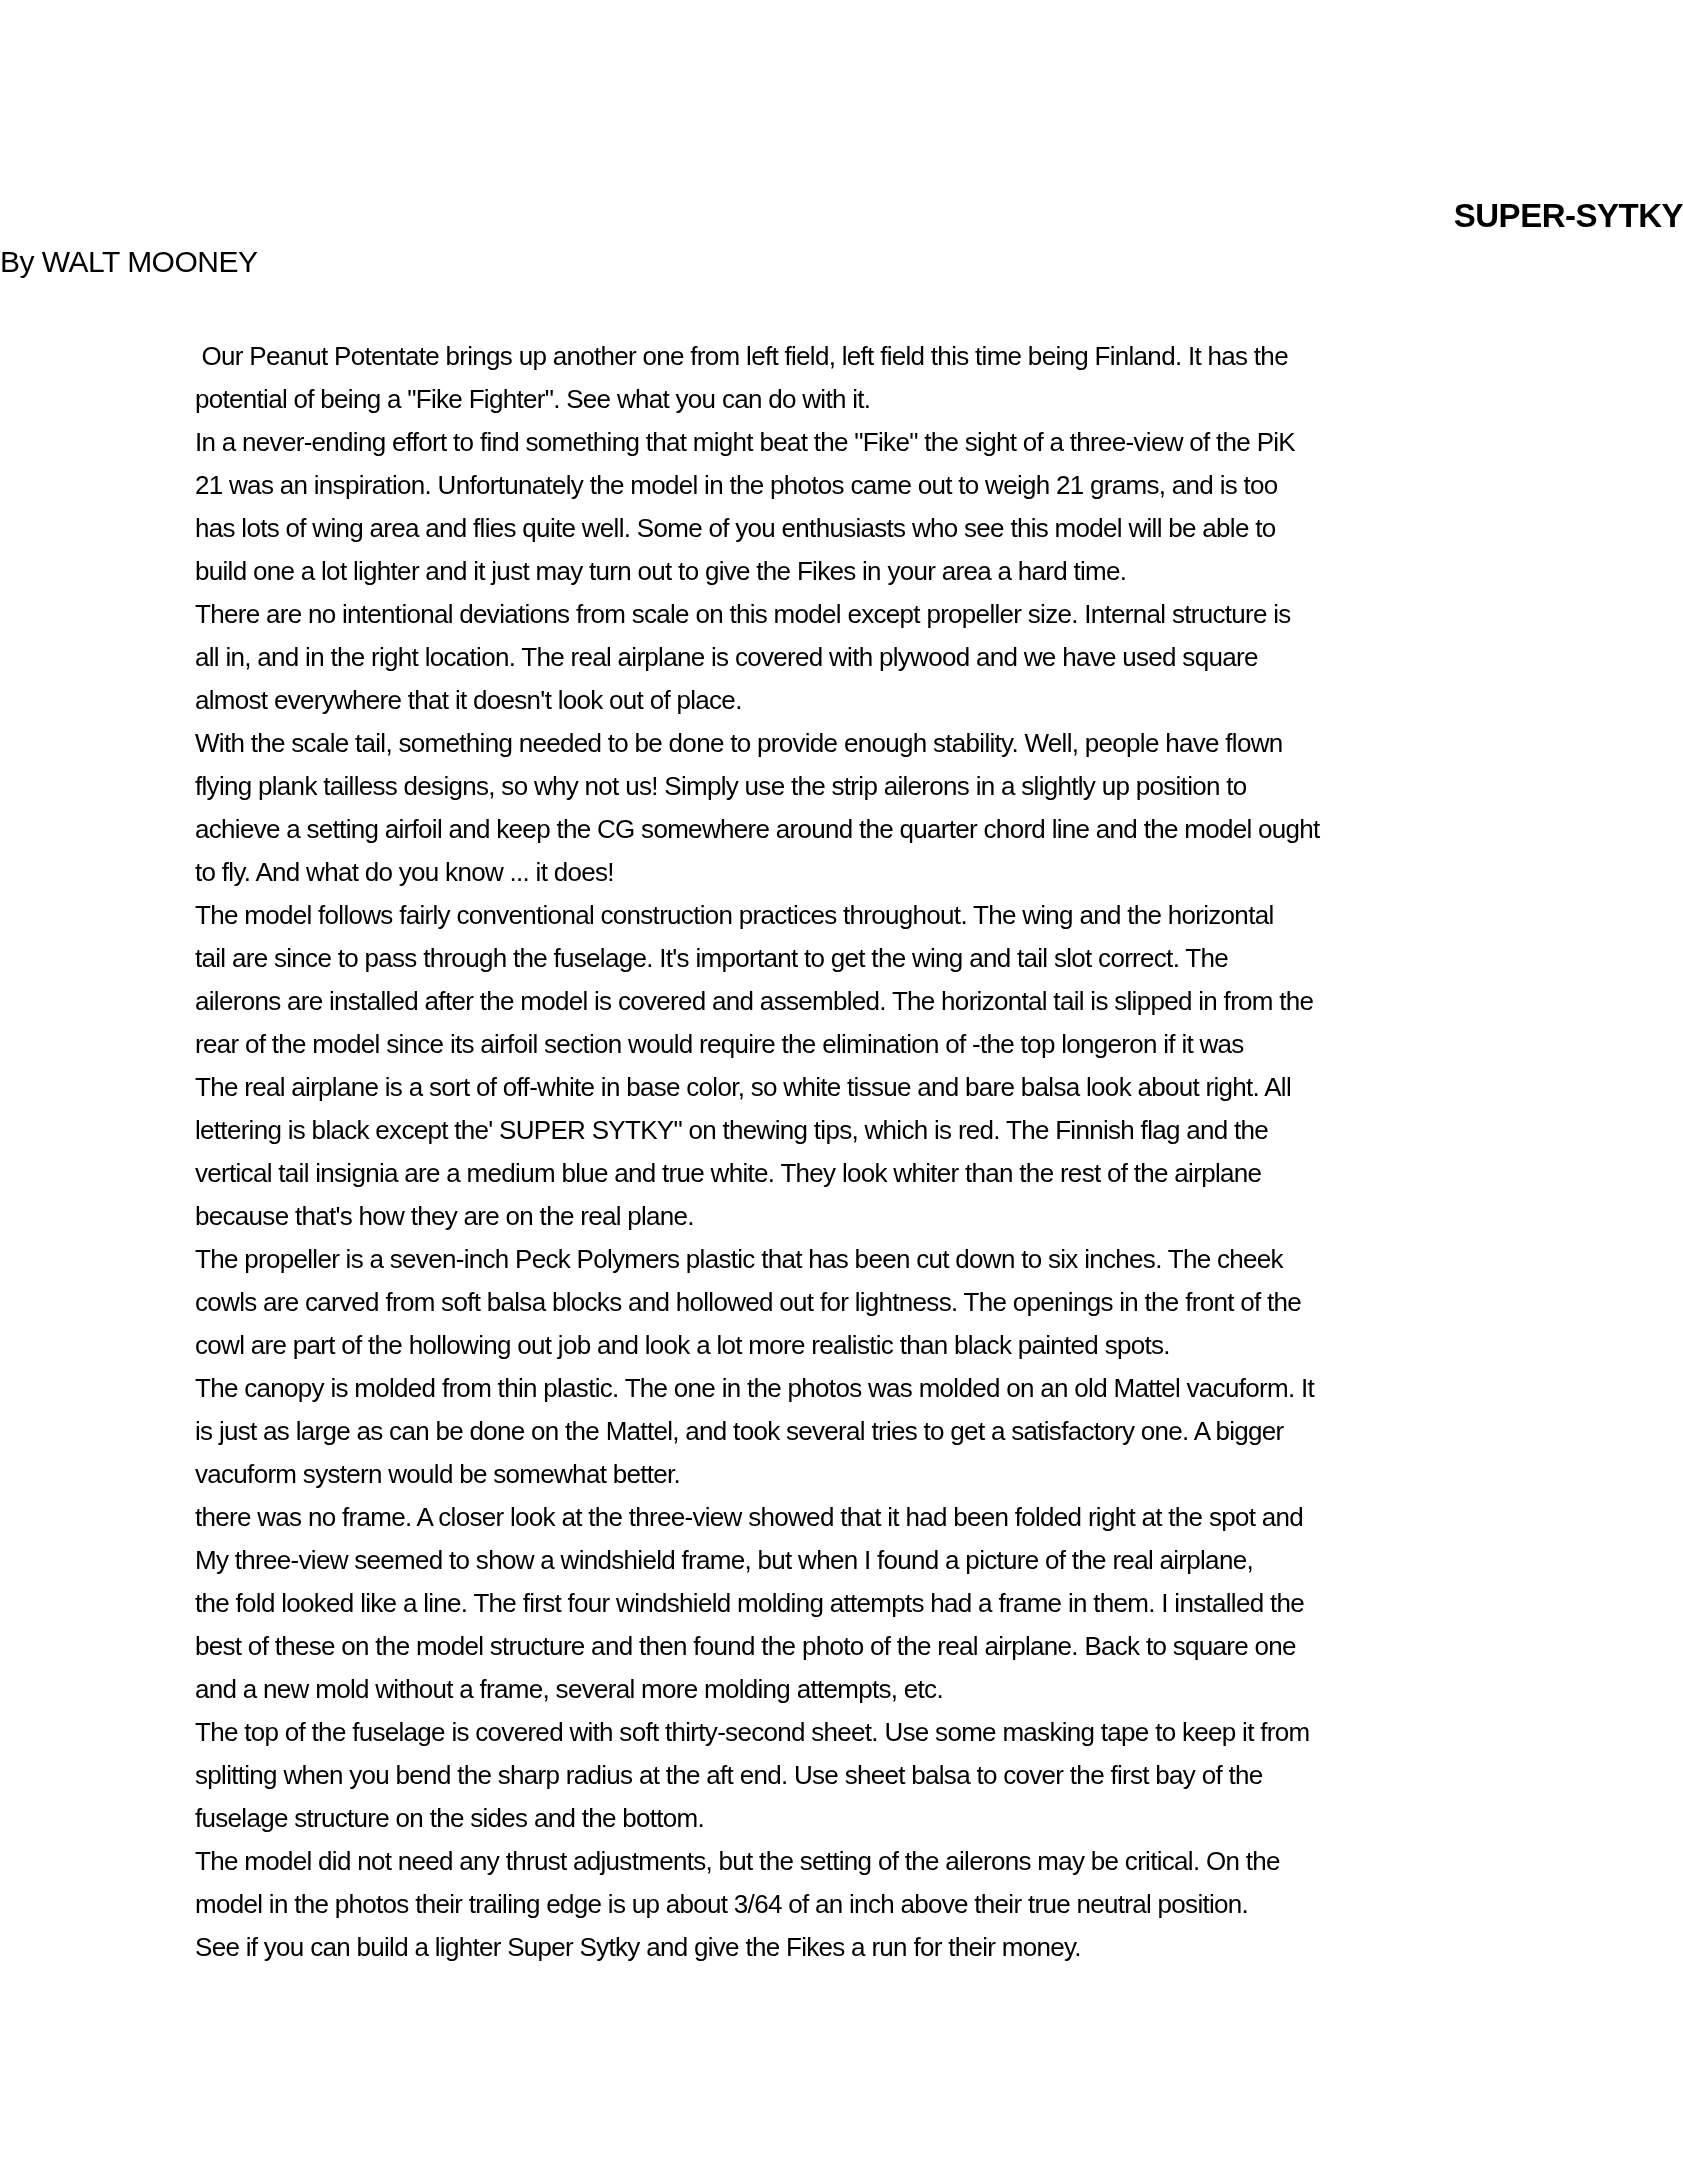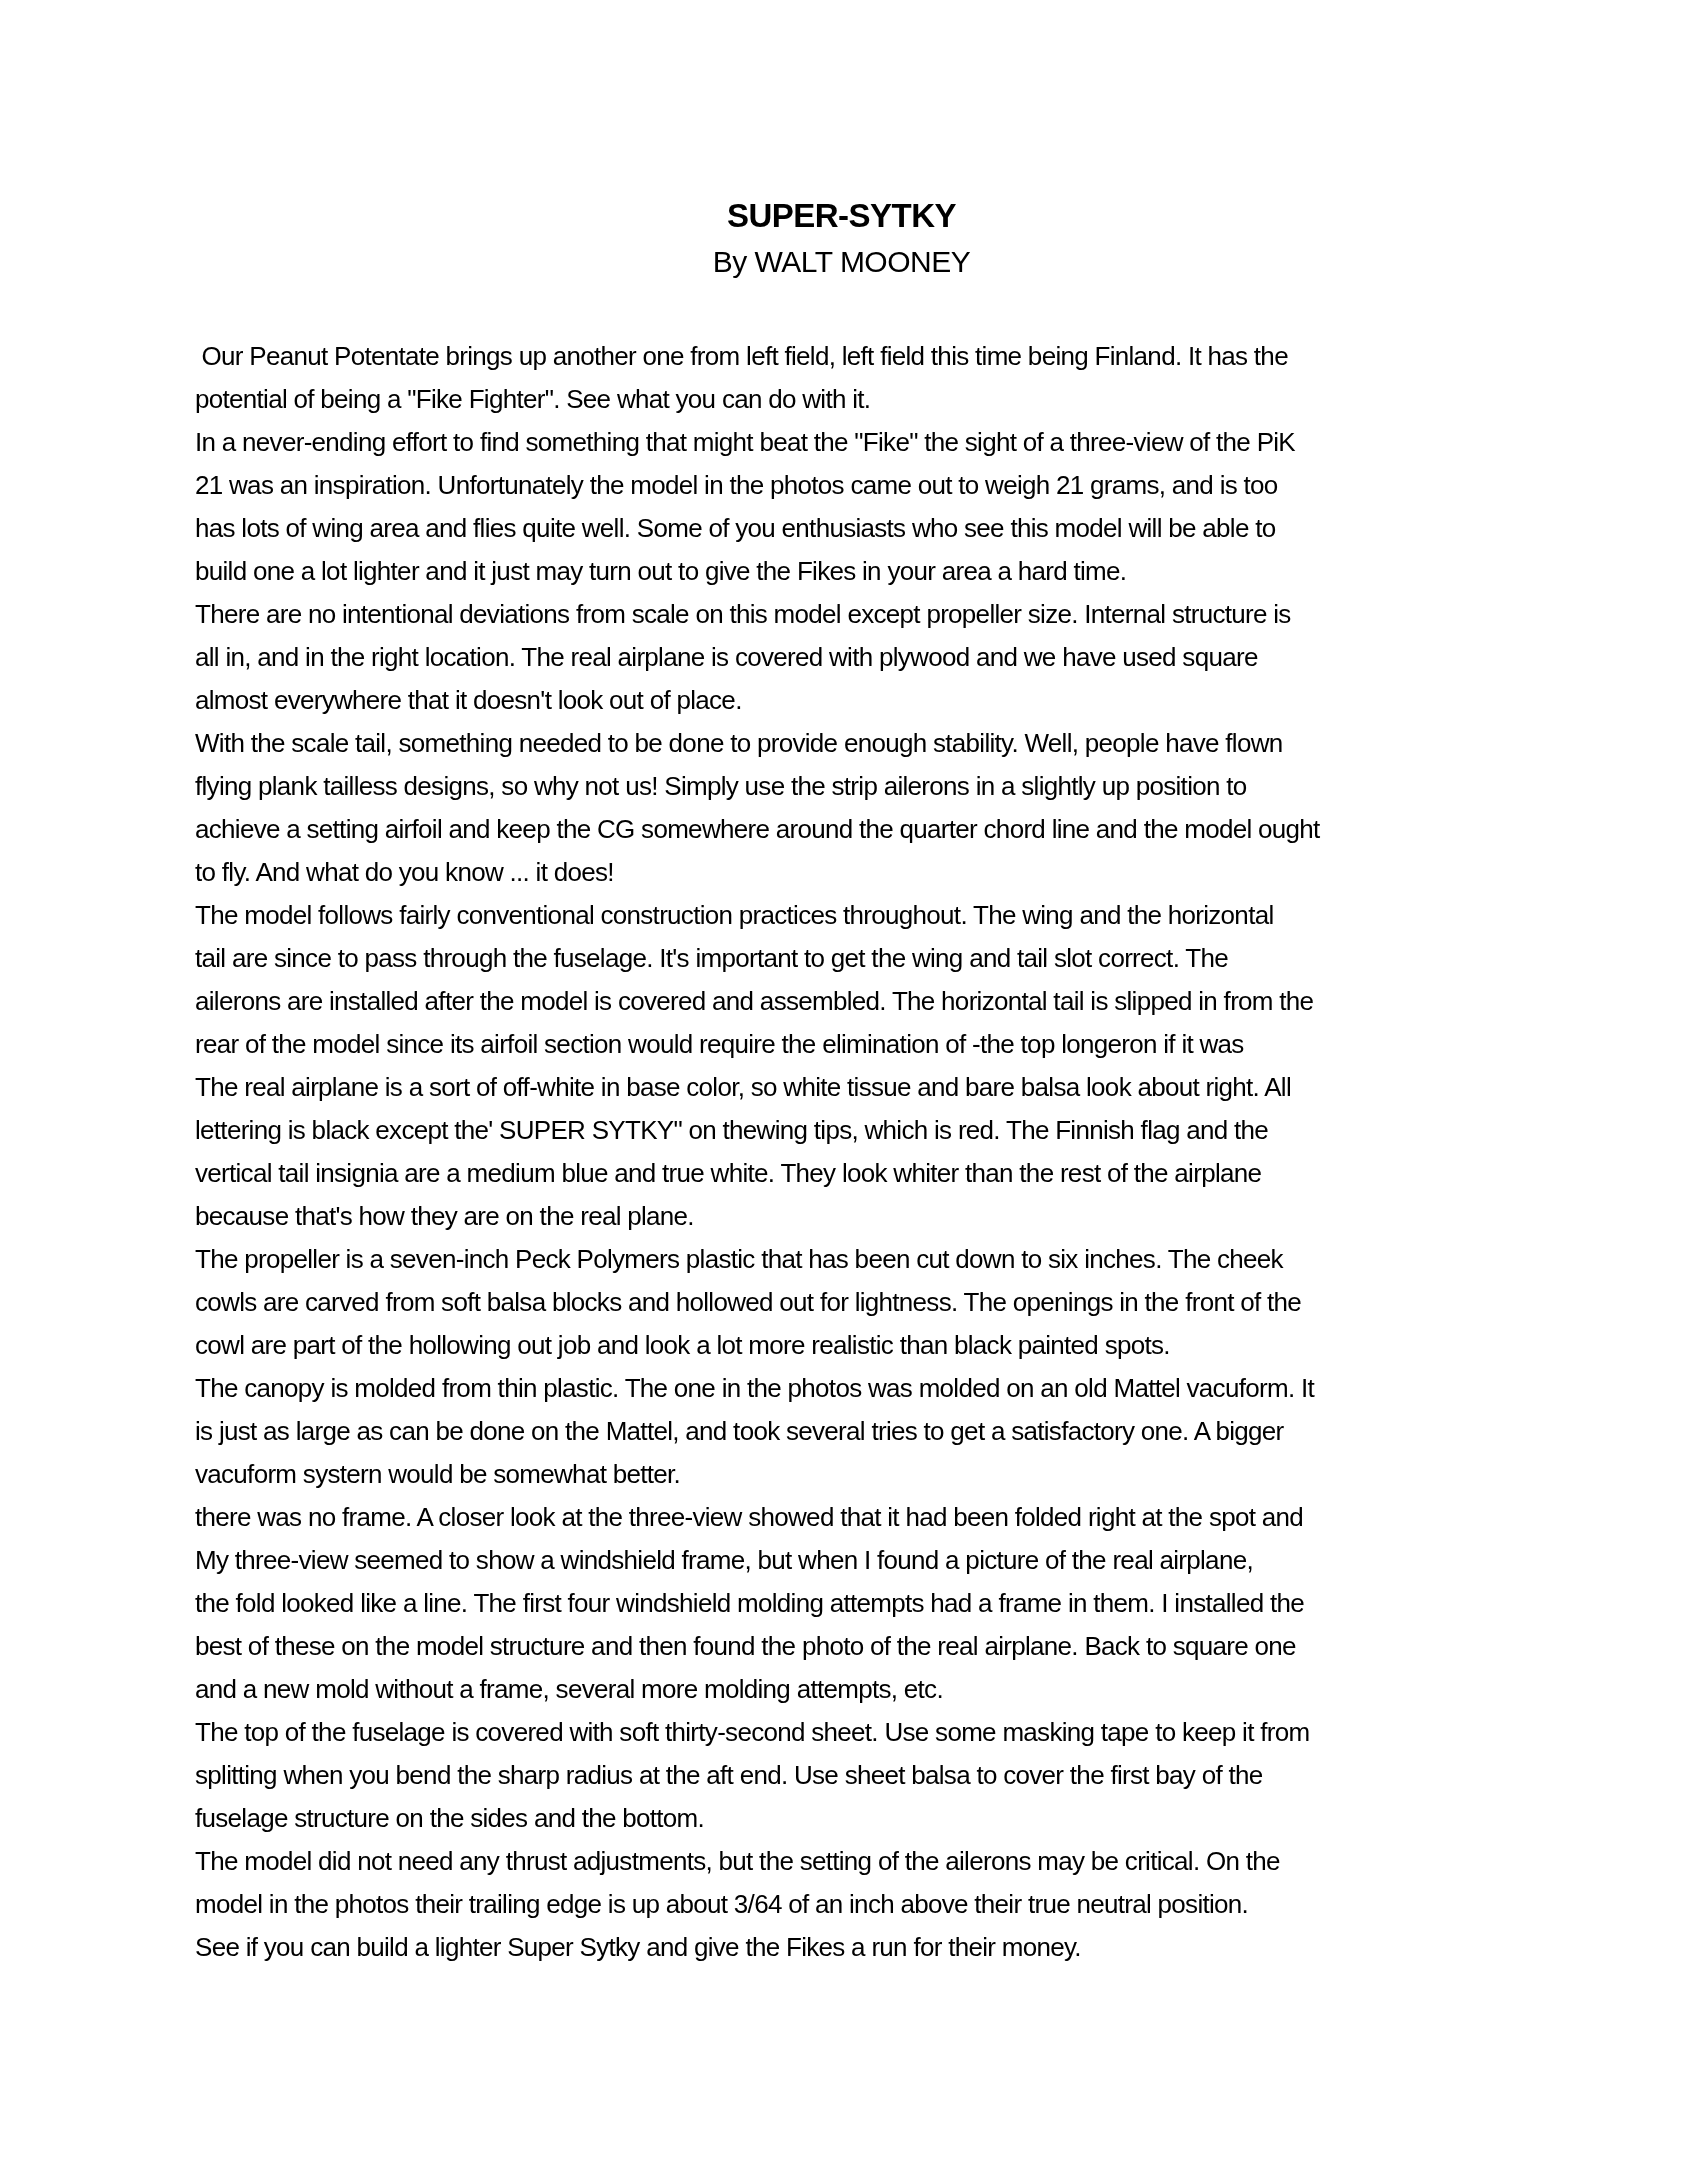--- a/index.html
+++ b/index.html
@@ -15,32 +15,32 @@
     color: #000000;
     font-family: "Liberation Sans", sans-serif;
     overflow: hidden;
   }
   .title {
     position: absolute;
     top: 196px;
     left: 0;
     width: 1683px;
     margin: 0;
-    text-align: center;
+    text-align: right;
     font-size: 33px;
     font-weight: bold;
     line-height: 40px;
     letter-spacing: -0.5px;
   }
   .byline {
     position: absolute;
     top: 242px;
     left: 0;
     width: 1683px;
-    text-align: center;
+    text-align: left;
     font-size: 30px;
     font-weight: normal;
     line-height: 40px;
     letter-spacing: -0.5px;
   }
   .body-text {
     position: absolute;
     top: 287px;
     left: 195px;
     width: 1327px;

